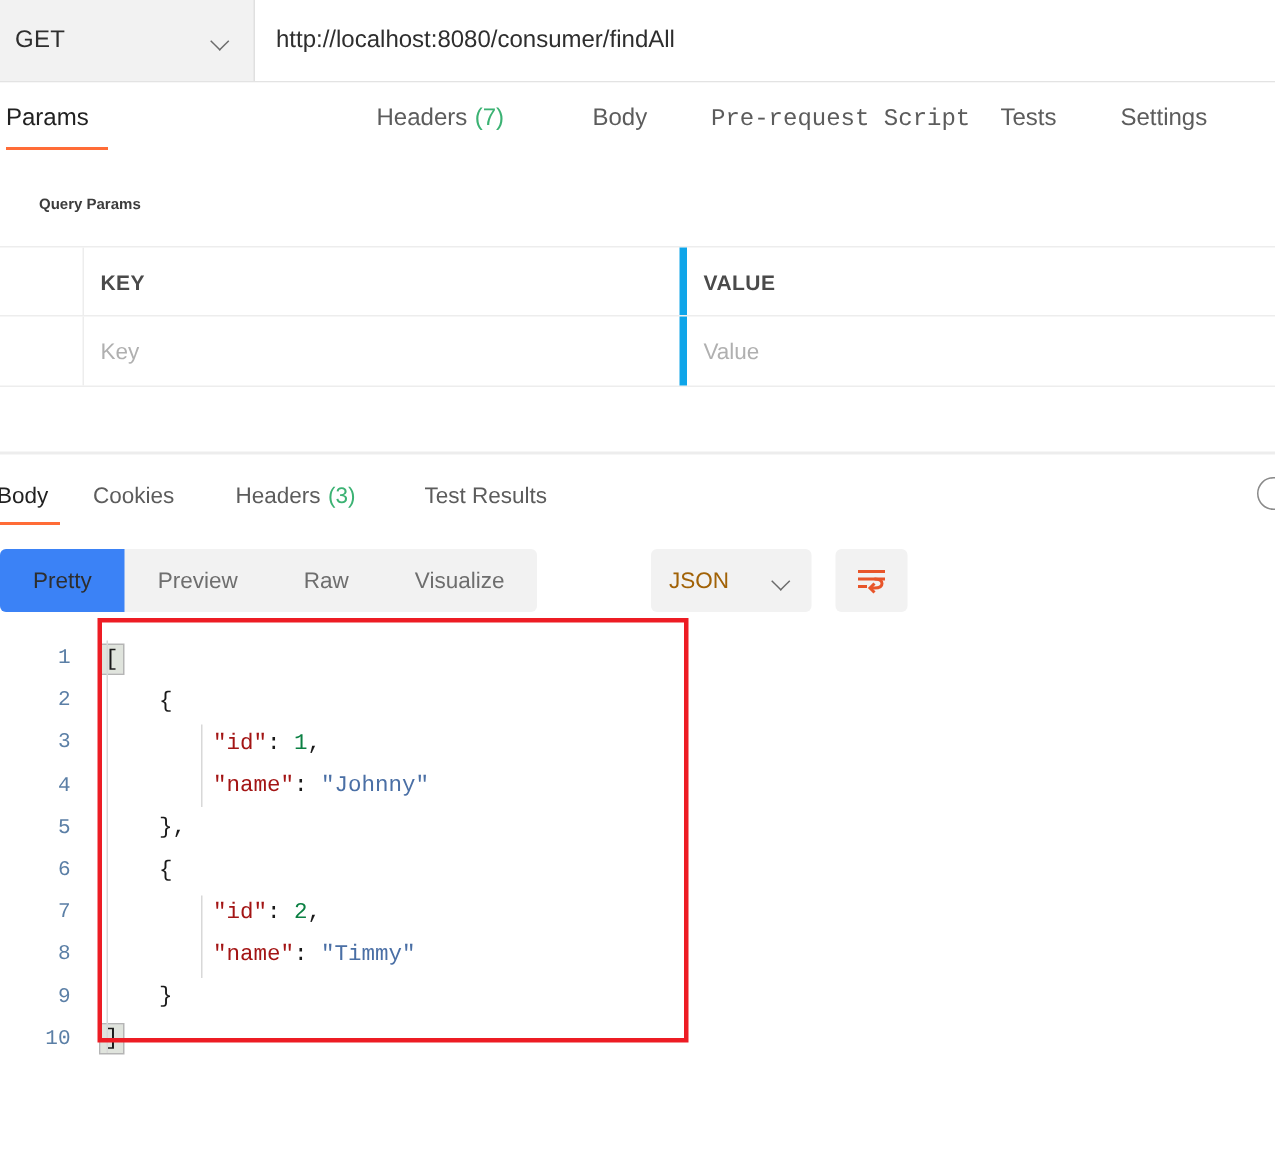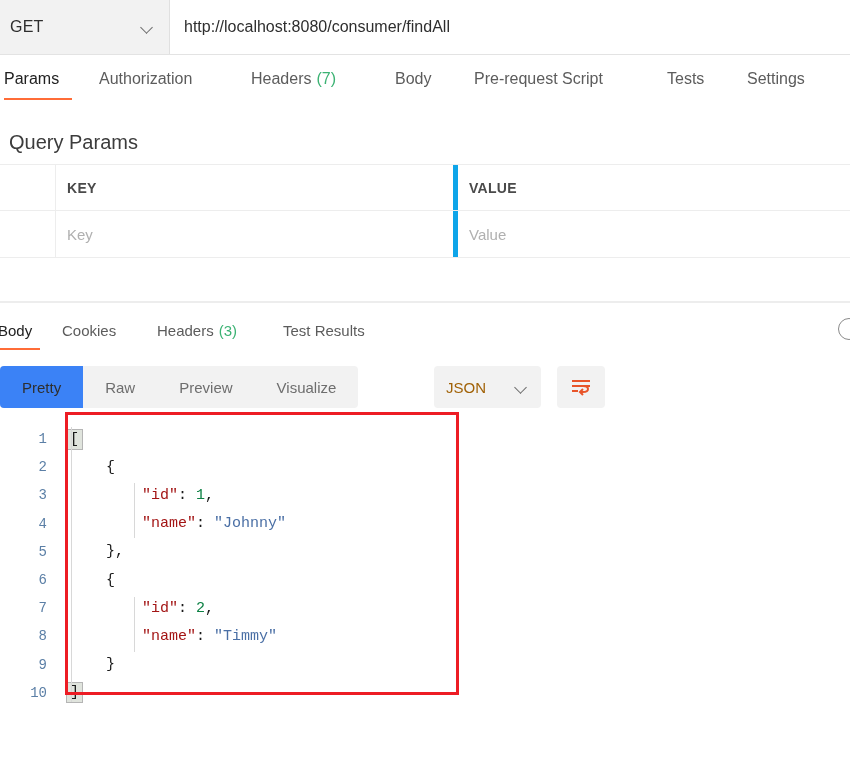--- a/index.html
+++ b/index.html
@@ -67,22 +67,22 @@
   }
   .req-tab.active { color: #212121; }
   .req-tab.active::after {
     content: ""; position: absolute; left: 0; right: 0; bottom: 3px;
     height: 2.5px; background: #ff6c37;
   }
   .tab-count { color: #3bb273; margin-left: 5px; }
 
   
   .qp-title {
-    position: absolute; left: 9px; top: 131px;
-    font-size: 20px; font-weight: normal; color: #3c3c3c;
+    position: absolute; left: 26px; top: 131px;
+    font-size: 10px; font-weight: bold; color: #3c3c3c;
   }
   .params-table {
     position: absolute; left: 0; top: 164px;
     width: 850px;
   }
   .ptr { display: flex; height: 47px; border-bottom: 1px solid #ededed; }
   .ptr:first-child { border-top: 1px solid #ededed; }
   .pcell {
     display: flex; align-items: center;
     border-right: 5px solid #0ea5e9;
@@ -202,31 +202,28 @@
     <span class="method-label">GET</span>
     <span class="chev"></span>
   </div>
   <div class="url-field">http://localhost:8080/consumer/findAll</div>
 </div>
 
 <div class="req-tabs" id="req-tabs">
     <div class="req-tab active" style="position: absolute; left: 4px; width: 68px;">
       <span>Params</span>
     </div>
-    <div class="req-tab" style="position: absolute; left: 99px; width: 125px;">
-      <span>Authorization</span>
-    </div>
     <div class="req-tab" style="position: absolute; left: 251px; width: 103px;">
       <span>Headers</span>
       <span class="tab-count">(7)</span>
     </div>
     <div class="req-tab" style="position: absolute; left: 395px; width: 44px;">
       <span>Body</span>
     </div>
-    <div class="req-tab" style="position: absolute; left: 474px; width: 157px;">
+    <div class="req-tab" style="position: absolute; left: 474px; width: 157px; font-family: Liberation Mono, monospace;">
       <span>Pre-request Script</span>
     </div>
     <div class="req-tab" style="position: absolute; left: 667px; width: 45px;">
       <span>Tests</span>
     </div>
     <div class="req-tab" style="position: absolute; left: 747px; width: 74px;">
       <span>Settings</span>
     </div>
   </div>
 
@@ -267,22 +264,22 @@
     </div>
     <div class="res-tab" style="position: absolute; left: 283px; width: 104px;">
       <span>Test Results</span>
     </div>
   </div>
 <div class="clock-icon"></div>
 
 <div class="fmt-bar">
   <div class="fmt-group" id="fmt-group">
       <div class="fmt-tab active">Pretty</div>
+      <div class="fmt-tab">Preview</div>
       <div class="fmt-tab">Raw</div>
-      <div class="fmt-tab">Preview</div>
       <div class="fmt-tab">Visualize</div>
     </div>
   <div class="lang-box">
     <span class="lang-label">JSON</span>
     <span class="chev"></span>
   </div>
   <div class="wrap-btn">
     <svg width="22" height="18" viewBox="0 0 22 18">
       <line x1="2" y1="3" x2="20" y2="3" stroke="#e8552a" stroke-width="2"></line>
       <line x1="2" y1="8" x2="20" y2="8" stroke="#e8552a" stroke-width="2"></line>

